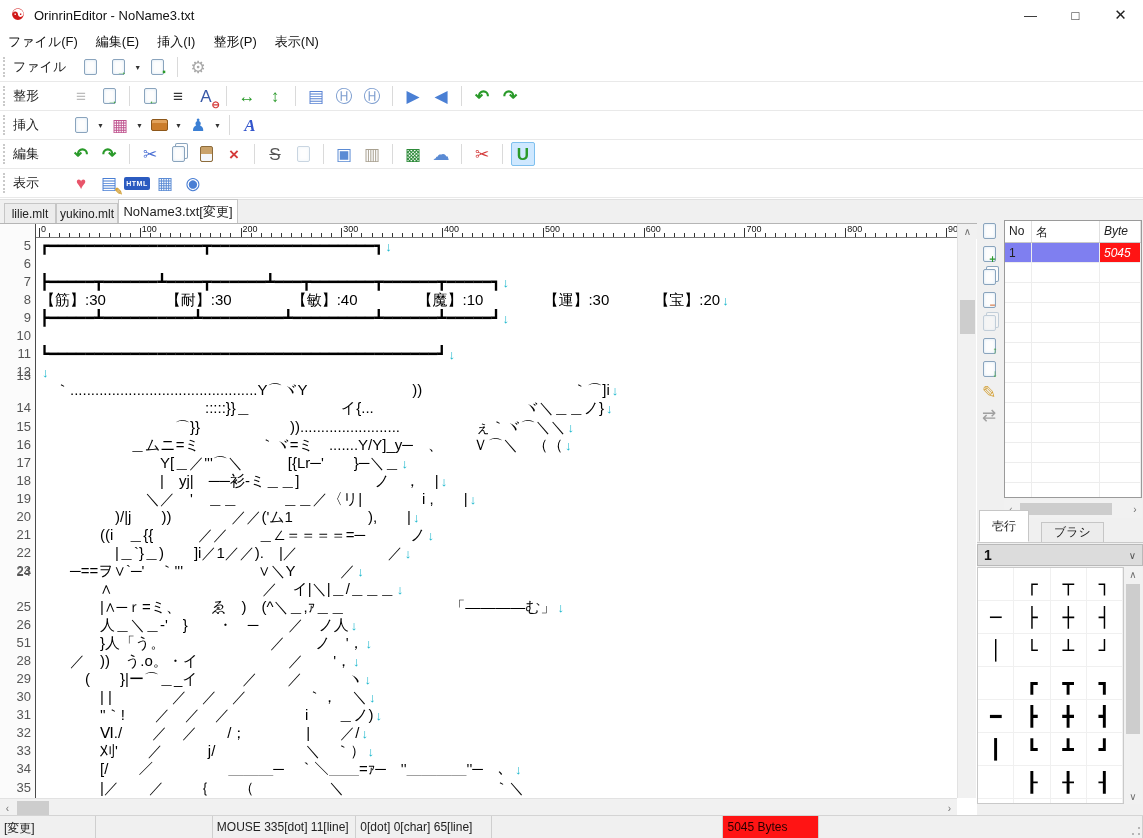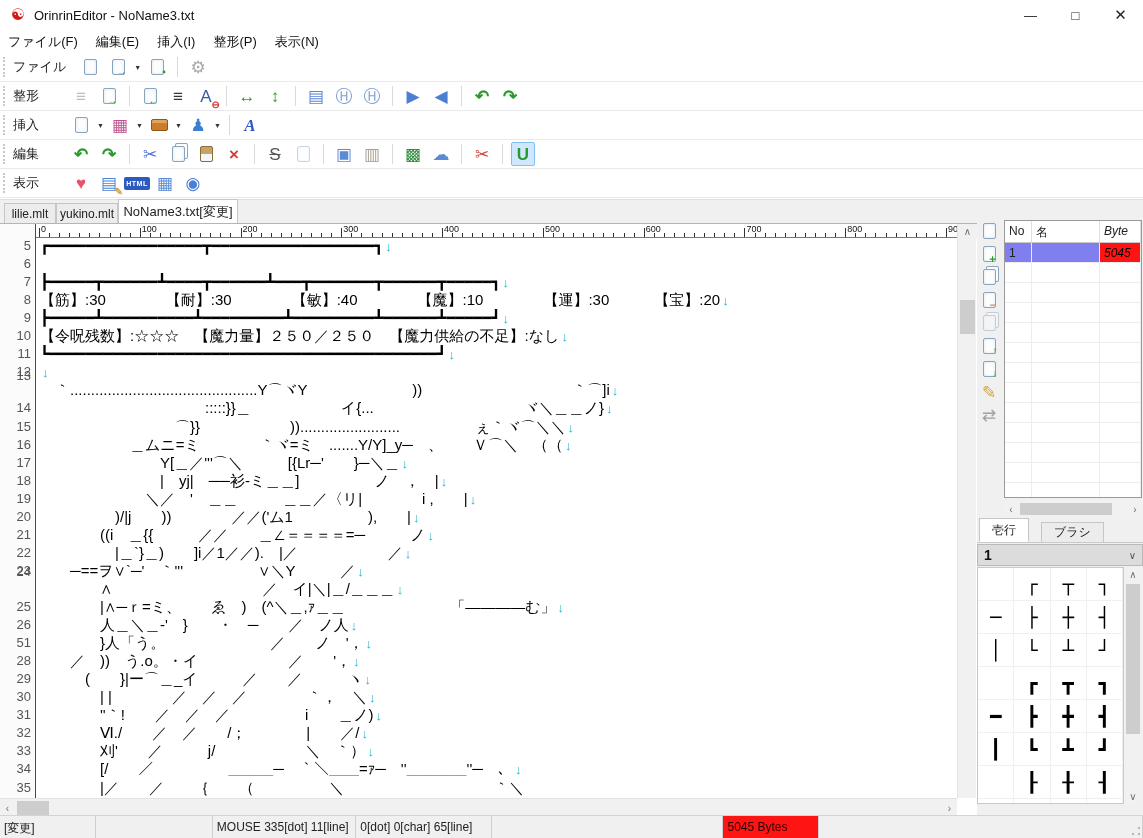--- a/index.html
+++ b/index.html
@@ -70,26 +70,26 @@
   
   #rightpanel { left:977px; top:218px; width:166px; height:597px; background:#f0f0f0; }
   #strip { position:absolute; left:0; top:2px; width:27px; }
   .strip-icon { width:24px; height:22px; display:flex; align-items:center; justify-content:center; position:relative; margin-bottom:1px; }
   #aatable { position:absolute; left:27px; top:2px; width:138px; height:278px; background:#fff; border:1px solid #9a9a9a; overflow:hidden; }
   .trow { display:flex; height:20px; border-bottom:1px solid #ededed; }
   .trow.head { height:22px; border-bottom:1px solid #c9c9c9; }
   .tcell { font-size:12px; color:#222; padding:3px 4px 0 4px; border-right:1px solid #ededed; overflow:hidden; }
   .trow.head .tcell { border-right:1px solid #e0e0e0; }
   .c-no { width:27px; } .c-name { width:68px; } .c-byte { width:41px;font-style:italic; }
-  .sel-blue { background:#7f7ff0; } .sel-red { background:#ff1414; color:#000000; font-weight:normal; }
+  .sel-blue { background:#7f7ff0; } .sel-red { background:#ff1414; color:#ffffff; font-weight:normal; }
   #aat-hscroll { position:absolute; left:27px; top:282px; width:138px; height:18px; background:#f1f1f1; }
   #ptabs { position:absolute; left:0; top:303px; width:166px; height:22px; border-bottom:1px solid #c9c9c9; }
   .ptab { position:absolute; bottom:0; height:20px; padding:0 12px; font-size:12px; display:flex; align-items:center;
           background:#ececec; border:1px solid #c6c6c6; border-bottom:none; color:#222; }
-  .ptab.active { background:#fff; height:24px; border-bottom:1px solid #fff; z-index:2; }
+  .ptab.active { background:#fff; height:32px; border-bottom:1px solid #fff; z-index:2; }
   #pdrop { position:absolute; left:0; top:326px; width:166px; height:22px; background:#dcdcdc; border:1px solid #b9b9b9;
            display:flex; align-items:center; padding:0 6px; }
   #pdrop .val { font-size:14px; font-weight:bold; color:#111; flex:1; }
   #pdrop .chev { font-size:10px; color:#555; }
   #palette { position:absolute; left:0; top:349px; width:147px; height:237px; background:#fff; border:1px solid #c9c9c9; overflow:hidden; }
   .prow { display:flex; height:33px; }
   .pcell { width:36.5px; height:33px; border-right:1px solid #f0f0f0; border-bottom:1px solid #f0f0f0;
            display:flex; align-items:center; justify-content:center;
            font-family:"DejaVu Sans Mono", monospace; font-size:19px; color:#000; }
   #pal-vscroll { position:absolute; left:147px; top:349px; width:18px; height:237px; background:#f1f1f1; }
@@ -439,21 +439,20 @@
       <div class="lnum" style="top: 500.35px;">32</div>
       <div class="lnum" style="top: 518.4px;">33</div>
       <div class="lnum" style="top: 536.45px;">34</div>
       <div class="lnum" style="top: 554.5px;">35</div>
     </div>
   <div id="canvas">
       <div class="aaline" style="top: -1px;"><span>┏━━━━━━━━━━━━━━━━━┳━━━━━━━━━━━━━━━━━━┓</span><span class="eol">↓</span></div>
       <div class="aaline" style="top: 35.1px;"><span>┣━━━━━┳━━━━━━┻━━━━┳━━━━━━┻━━━┳━━━━━━━┳━━━━━━┳━━━━━┓</span><span class="eol">↓</span></div>
       <div class="aaline" style="top: 53.15px;"><span>【筋】:30　　　　【耐】:30　　　　【敏】:40　　　　【魔】:10　　　　【運】:30　　　【宝】:20</span><span class="eol">↓</span></div>
       <div class="aaline" style="top: 71.2px;"><span>┣━━━━━┻━━━━━━━━━━┻━━━━━━━━━┻━━━━━━━━━┻━━━━━━┻━━━━━┛</span><span class="eol">↓</span></div>
-      <div class="aaline" style="top: 89.25px;"><span>【令呪残数】:☆☆☆　【魔力量】２５０／２５０　【魔力供給の不足】:なし</span><span class="eol">↓</span></div>
       <div class="aaline" style="top: 107.3px;"><span>┗━━━━━━━━━━━━━━━━━━━━━━━━━━━━━━━━━━━━━━━━━━━┛</span><span class="eol">↓</span></div>
       <div class="aaline" style="top: 125.35px;"><span></span><span class="eol">↓</span></div>
       <div class="aaline" style="top: 143.4px;"><span>　｀.............................................Y⌒ヾY　　　　　　　))　　　　　　　　　　｀⌒]i</span><span class="eol">↓</span></div>
       <div class="aaline" style="top: 161.45px;"><span>　　　　　　　　　　　:::::}}＿　　　　　　イ{...　　　　　　　　　　ヾ＼＿＿ノ}</span><span class="eol">↓</span></div>
       <div class="aaline" style="top: 179.5px;"><span>　　　　　　　　　⌒}}　　　　　　))........................　　　　　ぇ｀ヾ⌒＼＼</span><span class="eol">↓</span></div>
       <div class="aaline" style="top: 197.55px;"><span>　　　　　　＿ムニ=ミ　　　　｀ヾ=ミ　.......Y/Y]_y─　、　　Ｖ⌒＼　（（</span><span class="eol">↓</span></div>
       <div class="aaline" style="top: 233.65px;"><span>　　　　　　　　|　yj|　──衫-ミ＿＿]　　　　　ノ　，　|</span><span class="eol">↓</span></div>
       <div class="aaline" style="top: 215.6px;"><span>　　　　　　　　Y[＿／'''⌒＼　　　[{Lr─'　　}─＼＿</span><span class="eol">↓</span></div>
       <div class="aaline" style="top: 251.7px;"><span>　　　　　　　＼／　'　＿＿　　　＿＿／〈リ|　　　　i ,　　|</span><span class="eol">↓</span></div>
       <div class="aaline" style="top: 269.75px;"><span>　　　　　)/|j　　))　　　　／／('ム1　　　　　),　　|</span><span class="eol">↓</span></div>

